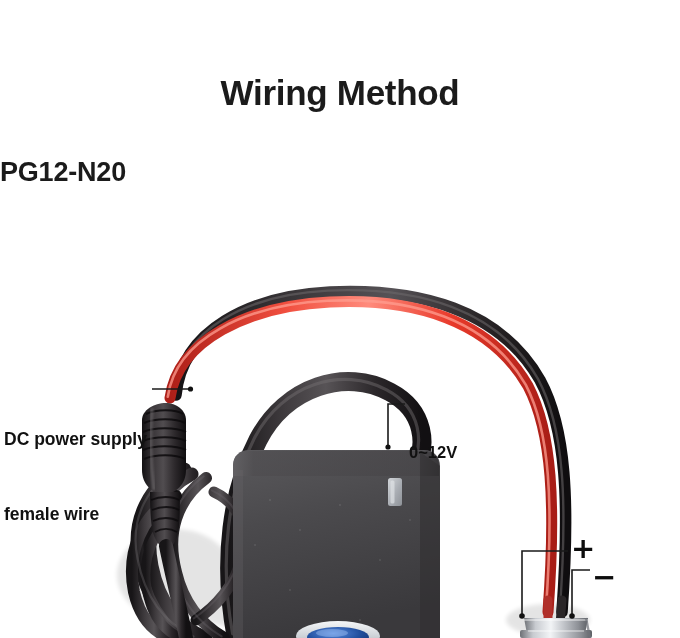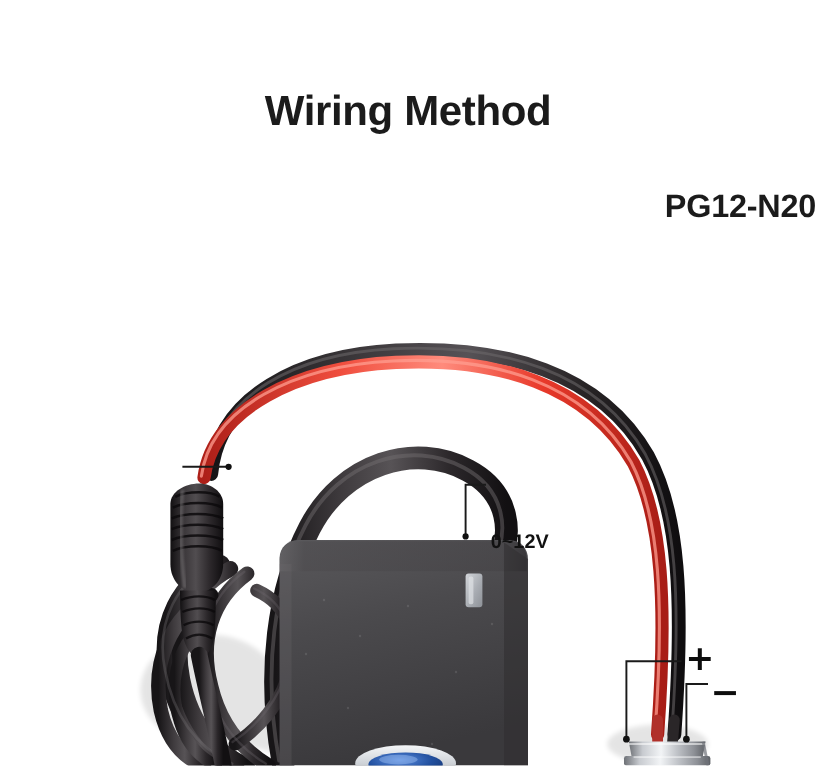--- a/index.html
+++ b/index.html
@@ -15,21 +15,21 @@
   
   .title{
     position:absolute;left:0;top:72px;width:680px;
     text-align:center;
     font-size:35px;line-height:42px;
     font-weight:700;color:#1b1b1b;
     letter-spacing:-0.3px;
   }
   .subtitle{
     position:absolute;left:0;top:155px;width:680px;
-    text-align:right;
+    text-align:left;
     font-size:27px;line-height:34px;
     font-weight:700;color:#1b1b1b;
     letter-spacing:-0.2px;
   }
 
   
   .anno{
     position:absolute;
     color:#111;
     font-weight:600;
@@ -262,20 +262,24 @@
       <circle cx="388" cy="447" r="2.6"></circle>
       <circle cx="522" cy="616" r="2.8"></circle>
       <circle cx="572" cy="616" r="2.8"></circle>
     </g>
   </svg>
 
   <div class="title">Wiring Method</div>
 
   <div class="subtitle">PG12-N20</div>
 
+  <div class="anno anno-left">
+    <div>DC power supply</div>
+    <div>female wire</div>
+  </div>
 
   <div class="anno anno-mid">
     <div>0~12V</div>
   </div>
 
   <div class="sign sign-plus">+</div>
 
   <div class="sign sign-minus">−</div>
 
 </div>

